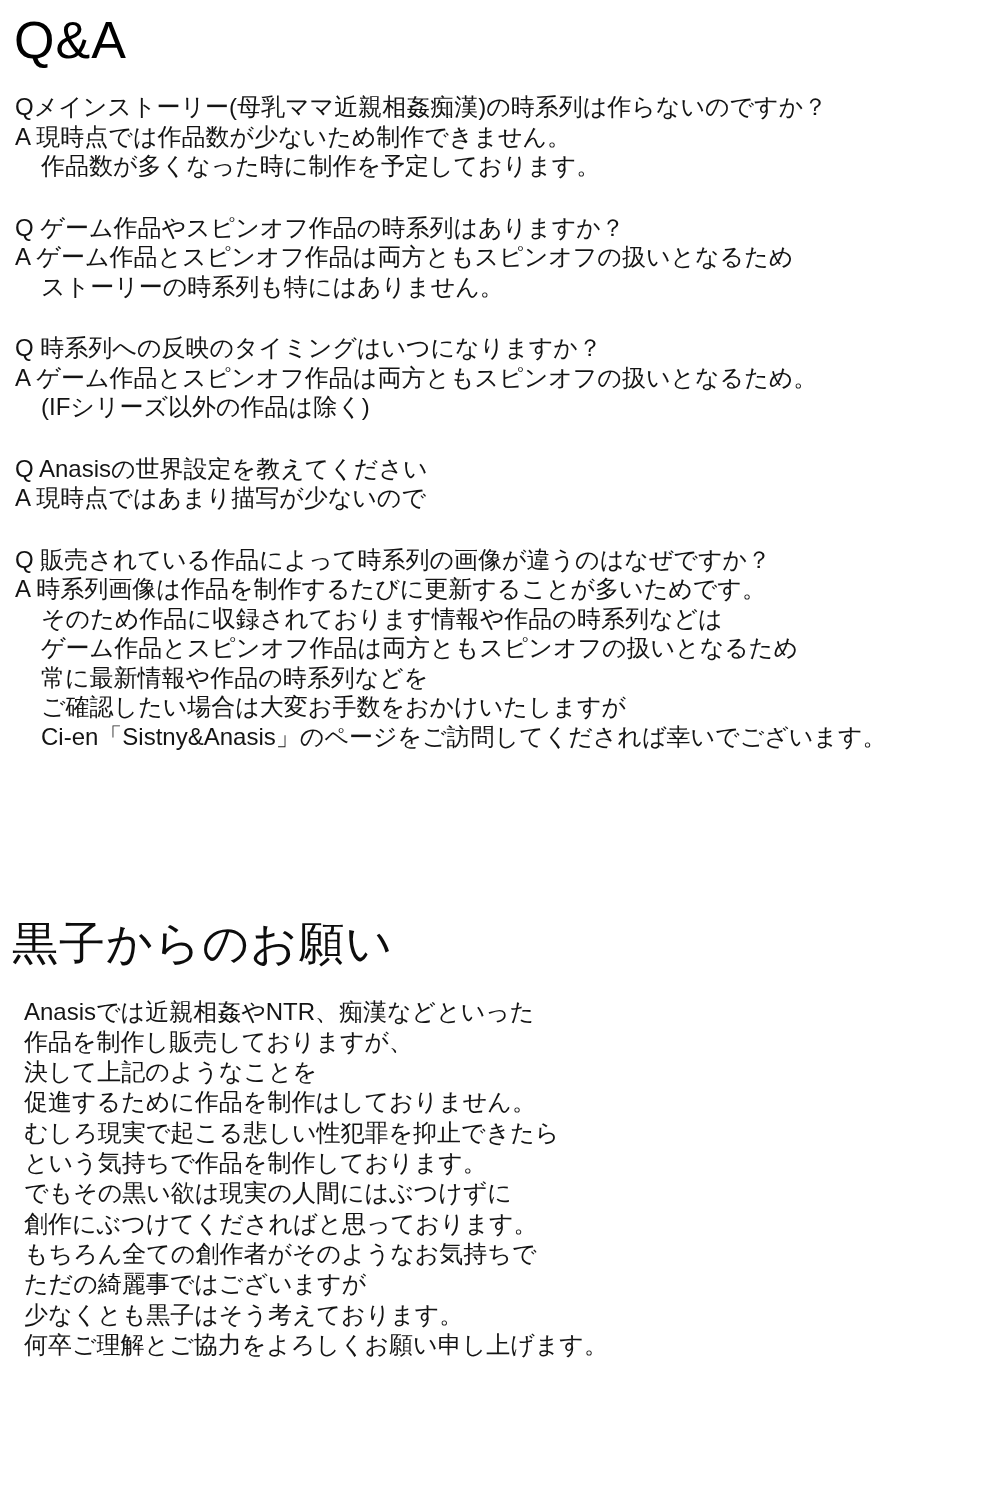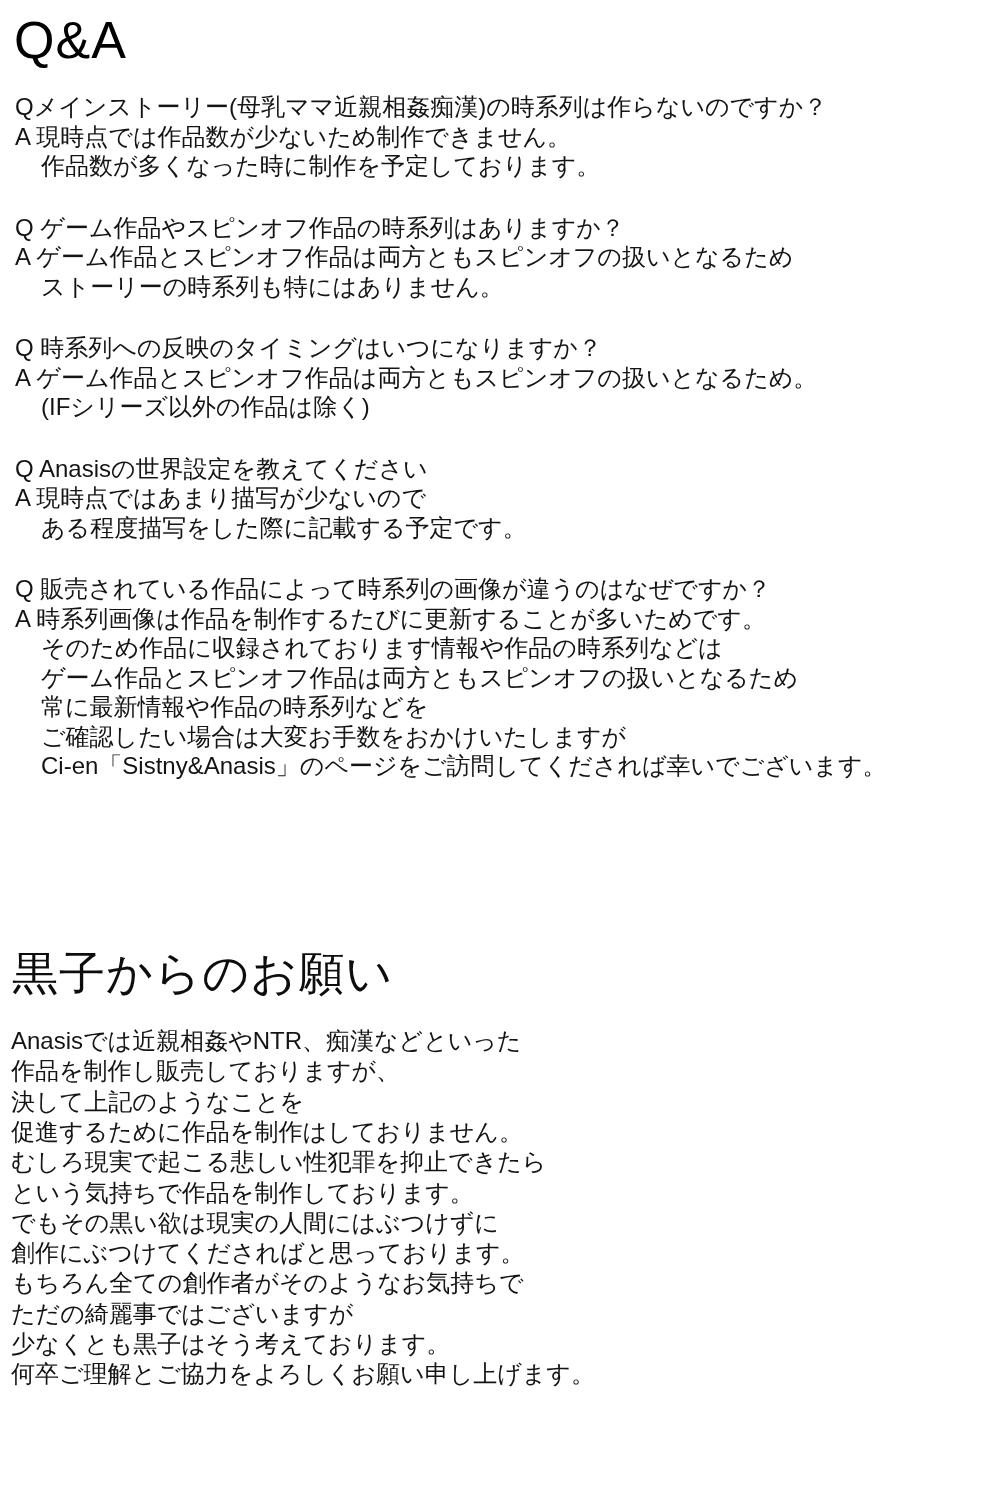--- a/index.html
+++ b/index.html
@@ -43,21 +43,21 @@
   .notice-heading {
     font-size: 46px;
     font-weight: 400;
     line-height: 1.1;
     color: #0d0d0d;
     margin: 167px 0 0 12px;
     letter-spacing: 1px;
   }
   .notice-lines {
     margin-top: 28px;
-    padding-left: 11px;
+    padding-left: 24px;
     font-size: 24px;
     line-height: 30.3px;
   }
   .notice-line {
     white-space: pre;
   }
 </style>
 </head>
 <body>
 
@@ -81,21 +81,20 @@
 
     <div class="qa-block">
       <div class="qa-line">Q 時系列への反映のタイミングはいつになりますか？</div>
       <div class="qa-line">A ゲーム作品とスピンオフ作品は両方ともスピンオフの扱いとなるため。</div>
       <div class="qa-line indent">(IFシリーズ以外の作品は除く)</div>
     </div>
 
     <div class="qa-block">
       <div class="qa-line">Q Anasisの世界設定を教えてください</div>
       <div class="qa-line">A 現時点ではあまり描写が少ないので</div>
-      <div class="qa-line indent">ある程度描写をした際に記載する予定です。</div>
     </div>
 
     <div class="qa-block">
       <div class="qa-line">Q 販売されている作品によって時系列の画像が違うのはなぜですか？</div>
       <div class="qa-line">A 時系列画像は作品を制作するたびに更新することが多いためです。</div>
       <div class="qa-line indent">そのため作品に収録されております情報や作品の時系列などは</div>
       <div class="qa-line indent">ゲーム作品とスピンオフ作品は両方ともスピンオフの扱いとなるため</div>
       <div class="qa-line indent">常に最新情報や作品の時系列などを</div>
       <div class="qa-line indent">ご確認したい場合は大変お手数をおかけいたしますが</div>
       <div class="qa-line indent">Ci-en「Sistny&amp;Anasis」のページをご訪問してくだされば幸いでございます。</div>

